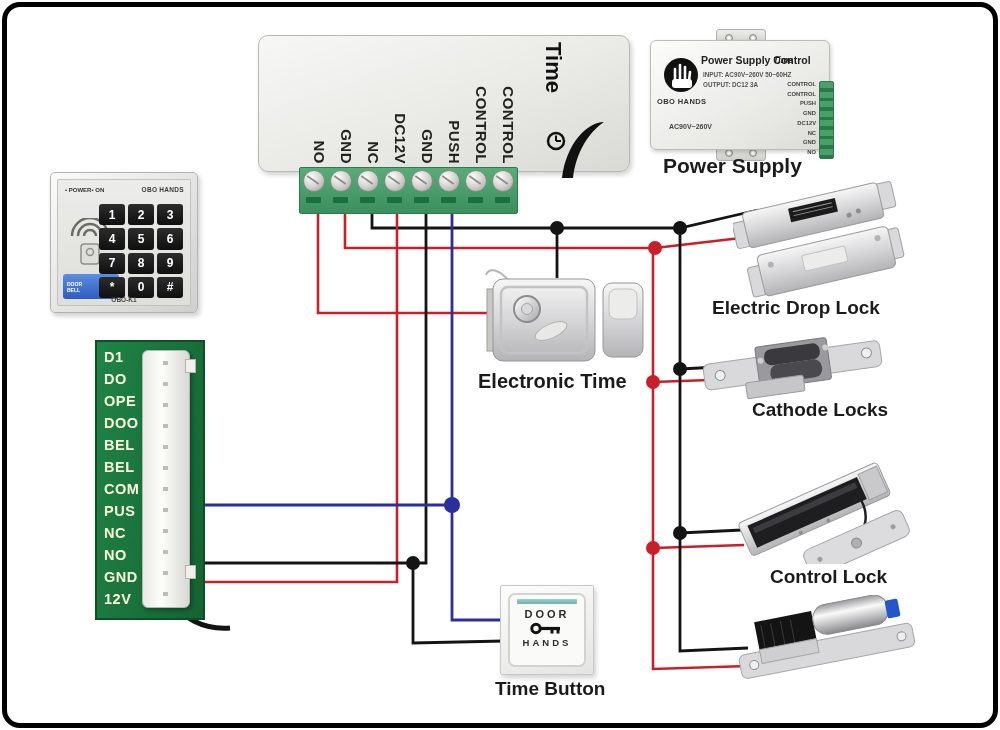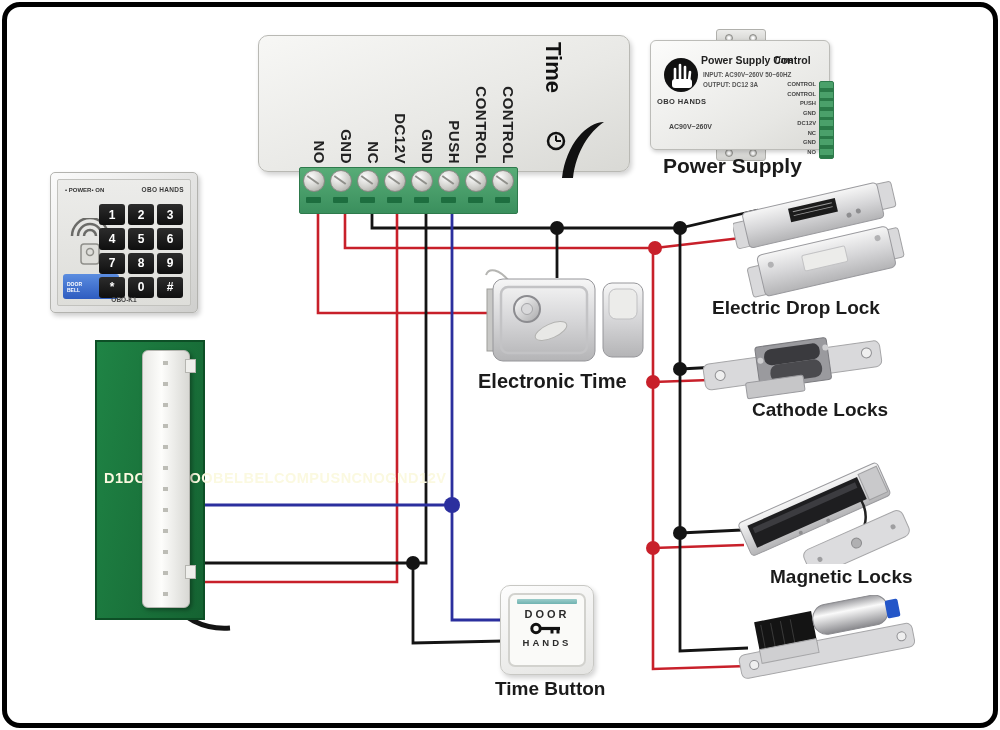--- a/index.html
+++ b/index.html
@@ -62,22 +62,22 @@
   .kp-rfid{position:absolute;left:10px;top:38px;}
   .kp-bell{position:absolute;left:5px;top:94px;width:48px;height:25px;border-radius:3px;
     background:linear-gradient(#5b8de0,#2e5cc0);display:flex;align-items:center;justify-content:space-between;
     padding:0 4px;}
   .kp-bell-text{font-size:5px;color:#fff;font-weight:700;width:18px;line-height:6px;}
   .kp-model{position:absolute;bottom:2px;left:0;right:0;text-align:center;font-size:6.5px;color:#444;font-weight:700;}
 
   
   .pcb{left:95px;top:340px;width:106px;height:276px;background:linear-gradient(100deg,#1f8445,#156332);
     border:2px solid #0d4f26;z-index:2;}
-  .pcb-pins{position:absolute;left:7px;top:8px;display:flex;flex-direction:row;height:256px;
-    justify-content:space-between;align-items:center;}
+  .pcb-pins{position:absolute;left:7px;top:8px;display:flex;flex-direction:column;height:256px;
+    justify-content:space-between;}
   .pcb-pin{font-weight:700;font-size:14.5px;color:#fbf9e0;letter-spacing:.5px;line-height:14px;}
   .pcb-connector{position:absolute;left:45px;top:8px;width:46px;height:256px;border-radius:6px;
     background:linear-gradient(90deg,#e9e9e6,#fdfdfb 40%,#d8d8d4);border:1px solid #b5b5b0;
     box-shadow:2px 2px 4px rgba(0,0,0,.35);}
   .pcb-pinstrip{position:absolute;left:20px;top:10px;width:5px;height:236px;
     background:repeating-linear-gradient(#bdbdb6 0 4px,transparent 4px 21px);}
   .pcb-tab{position:absolute;right:-7px;width:9px;height:12px;background:#efefec;border:1px solid #b5b5b0;}
 
   
   .psu{left:650px;top:40px;width:180px;height:110px;}
@@ -94,21 +94,21 @@
   .psu-brand{position:absolute;left:6px;top:56px;font-size:7.5px;font-weight:800;color:#333;letter-spacing:.4px;}
   .psu-time{position:absolute;right:36px;top:14px;font-size:8.5px;font-weight:800;color:#222;font-style:italic;}
   .psu-volt{position:absolute;left:18px;top:82px;font-size:7px;font-weight:800;color:#444;}
   .psu-terms{position:absolute;right:13px;top:40px;height:74px;display:flex;flex-direction:column;
     justify-content:space-between;align-items:flex-end;}
   .psu-term{font-size:5.8px;font-weight:700;color:#444;line-height:6px;}
   .psu-green{position:absolute;right:-5px;top:40px;width:13px;height:76px;border:1px solid #2e7a4c;border-radius:2px;
     background:repeating-linear-gradient(#4aa06a 0 6px,#2a7a48 6px 9.5px);}
 
   
-  .exitbtn{left:500px;top:585px;width:92px;height:88px;border-radius:10px;
+  .exitbtn{left:500px;top:585px;width:92px;height:88px;border-radius:2px;
     background:linear-gradient(160deg,#fdfdfd,#e4e4e2);border:1px solid #c8c8c4;
     box-shadow:2px 3px 5px rgba(0,0,0,.18);}
   .exit-inner{position:absolute;inset:7px;border:2px solid #d2d2ce;border-radius:7px;background:#fafaf8;
     display:flex;flex-direction:column;align-items:center;}
   .exit-stripe{margin-top:4px;width:82%;height:5px;background:linear-gradient(#9ccdcb,#6fb2b0);border-radius:1px;}
   .exit-door{margin-top:4px;font-size:11px;font-weight:800;letter-spacing:3px;color:#2b2b2b;}
   .exit-key{margin-top:1px;}
   .exit-exit{margin-top:1px;font-size:9.5px;font-weight:800;letter-spacing:3px;color:#2b2b2b;}
 </style>
 </head>
@@ -152,21 +152,21 @@
     <circle cx="655" cy="248" r="7" fill="#c8202a"></circle>
     <circle cx="653" cy="382" r="7" fill="#c8202a"></circle>
     <circle cx="653" cy="548" r="7" fill="#c8202a"></circle>
     <circle cx="452" cy="505" r="8" fill="#2b2f9e"></circle>
   </svg>
 
   <div class="label lbl-power">Power Supply</div>
   <div class="label lbl-elock">Electronic Time</div>
   <div class="label lbl-drop">Electric Drop Lock</div>
   <div class="label lbl-cathode">Cathode Locks</div>
-  <div class="label lbl-magnetic">Magnetic Locks</div>
+  <div class="label lbl-magnetic">Control Lock</div>
   <div class="label lbl-exit">Time Button</div>
 
   <div class="dev timectrl">
     <div class="tc-labels">
 
     <span class="tc-label" style="">NO</span>
         <span class="tc-label" style="">GND</span>
         <span class="tc-label" style="">NC</span>
         <span class="tc-label" style="">DC12V</span>
         <span class="tc-label" style="">GND</span>

